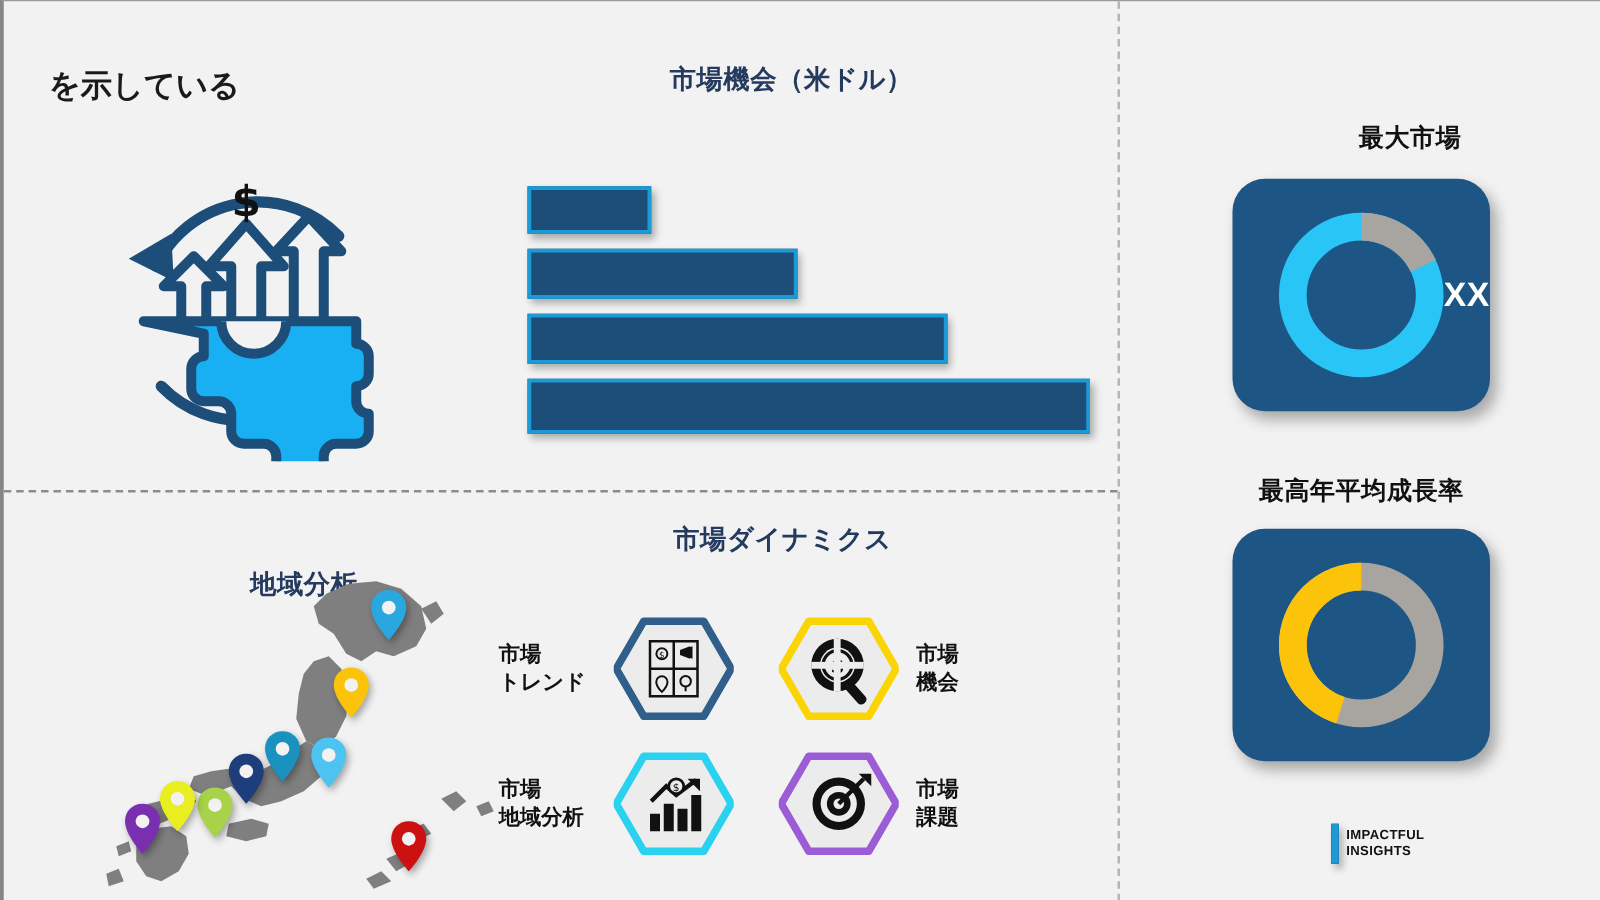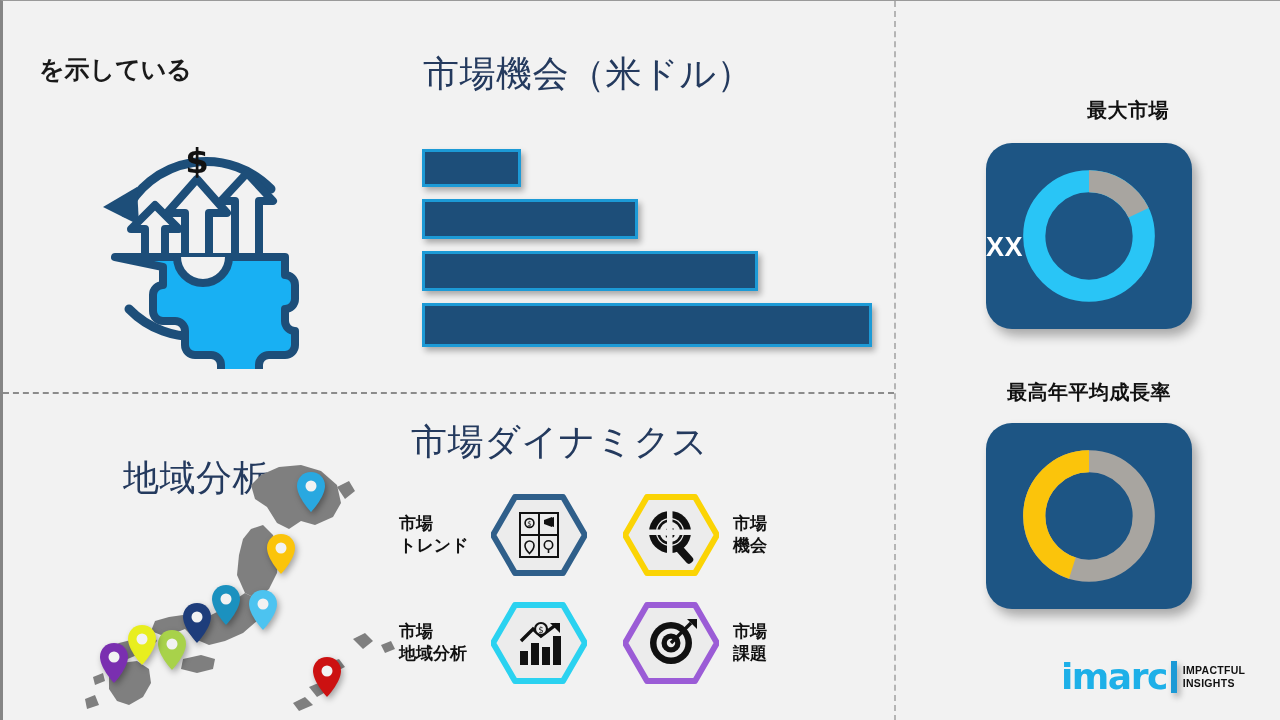--- a/index.html
+++ b/index.html
@@ -24,21 +24,21 @@
 
   
   .panel{ position:absolute; }
 
   
   .h-black{
     font-size:20px; font-weight:bold; color:#111; text-align:center;
     letter-spacing:.5px;
   }
   .h-navy{
-    font-size:36px; font-weight:normal; color:#243a5e; text-align:left;
+    font-size:21px; font-weight:bold; color:#243a5e; text-align:center;
     letter-spacing:.5px; line-height:1.25;
   }
   .h-dark{
     font-size:25px; font-weight:bold; color:#1a1a1a; line-height:1.35;
     letter-spacing:0px;
   }
 
   
   .growth-wrap{ position:absolute; left:72px; top:128px; width:250px; height:240px; }
 
@@ -53,23 +53,22 @@
 
   
   .card{
     position:absolute; width:206px; height:186px;
     background:#1d5584; border-radius:26px;
     box-shadow:5px 7px 11px rgba(0,0,0,.30);
   }
   .card svg{ position:absolute; left:50%; top:50%; transform:translate(-50%,-50%); }
   .card .val{
     position:absolute; left:0; right:0; top:50%; transform:translateY(-50%);
-    text-align:left; color:#fff; font-size:27px; font-weight:bold;
+    text-align:right; color:#fff; font-size:27px; font-weight:bold;
     letter-spacing:.5px;
-    margin-top:11px;
   }
 
   
   .mapwrap{ position:absolute; left:62px; top:462px; width:342px; height:250px; }
   .pin{ position:absolute; width:30px; height:42px; filter:drop-shadow(2px 3px 3px rgba(0,0,0,.33)); }
 
   
   .dyn{ position:absolute; left:396px; top:488px; width:448px; height:200px; }
   .dyn-row{ display:flex; align-items:center; height:92px; }
   .dyn-cell{ display:flex; align-items:center; width:224px; }
@@ -363,19 +362,18 @@
       </div>
       <div class="dyn-label lt" style="margin-left:14px;">
         <div>市場</div>
         <div>課題</div>
       </div>
     </div>
   </div>
 </div>
 
 <div class="logo">
-  <div class="word">imarc</div>
   <div class="bar"></div>
   <div class="tag">
     <div>IMPACTFUL</div>
     <div>INSIGHTS</div>
   </div>
 </div>
 
 </body></html>

